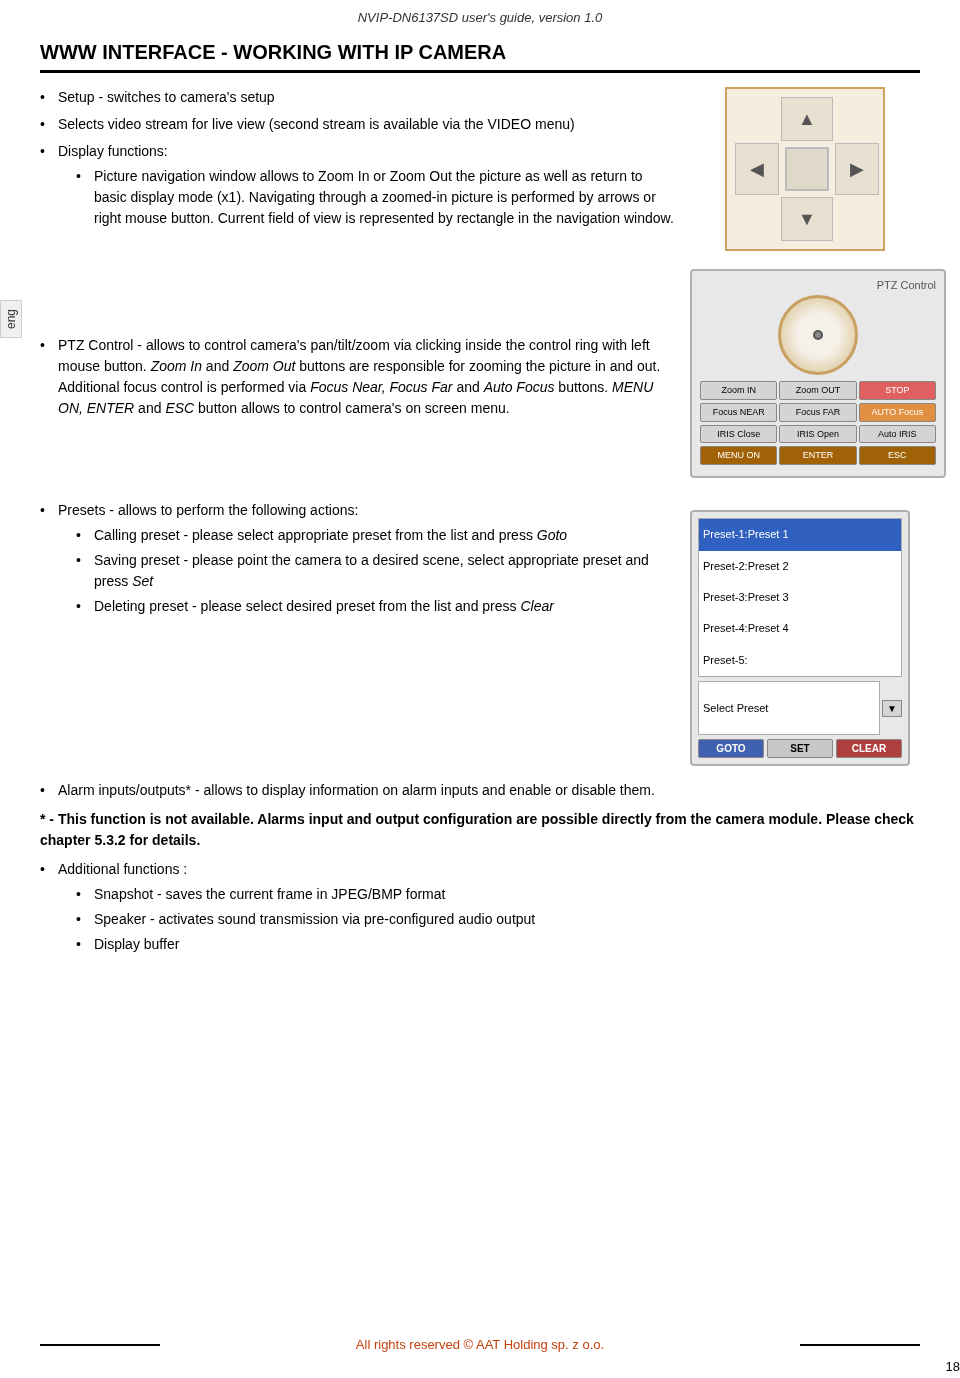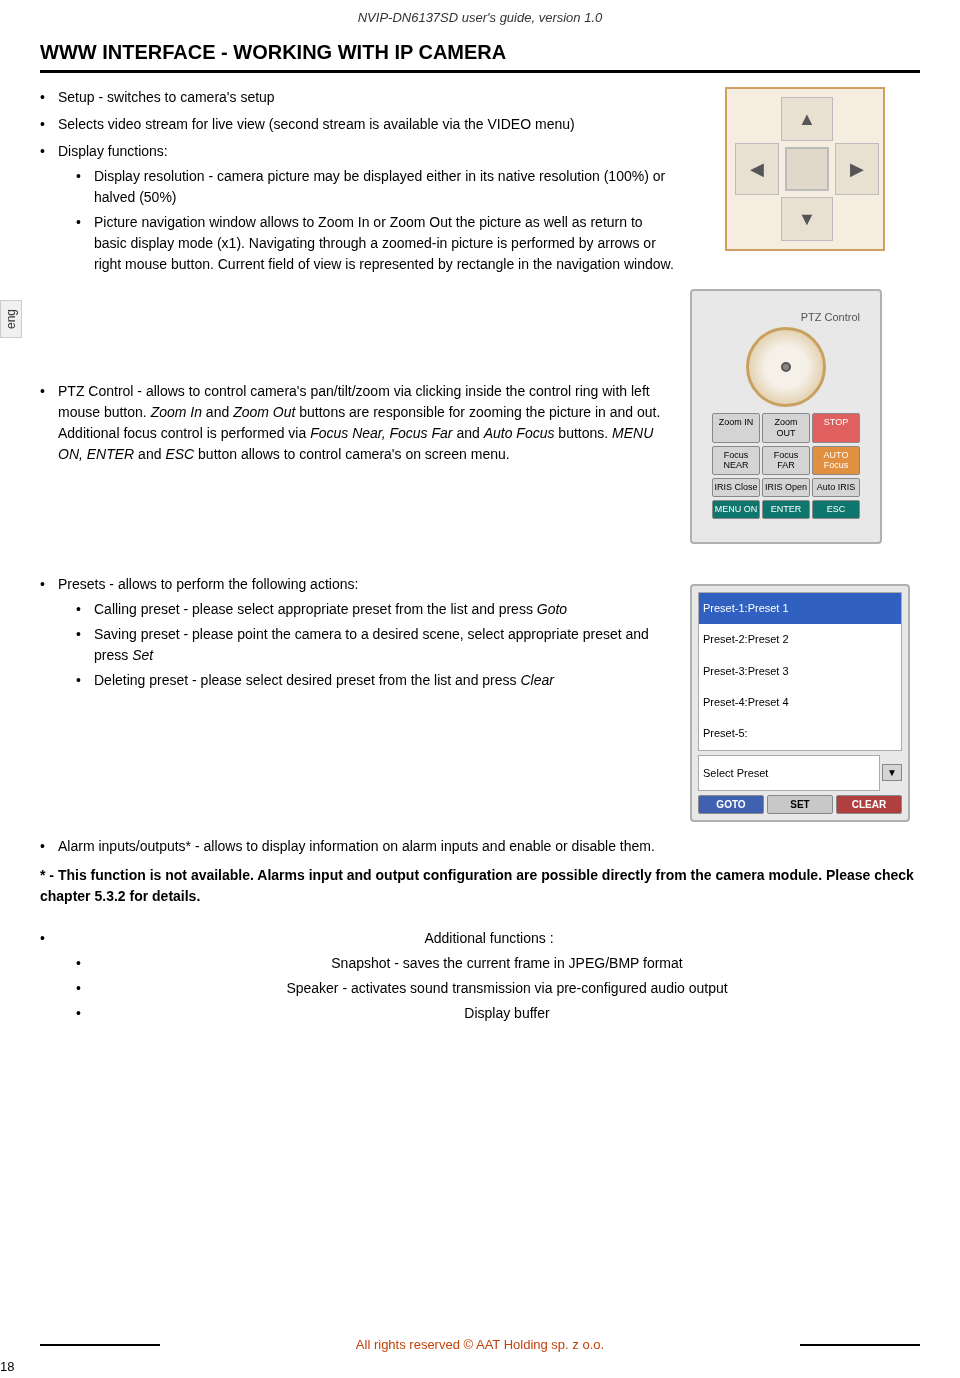--- a/index.html
+++ b/index.html
@@ -22,21 +22,21 @@
     .page-footer {
       text-align: center;
       font-size: 13px;
       padding: 8px 0;
       color: #c2410c;
       position: absolute;
       bottom: 18px;
       width: 100%;
     }
     .page-number {
-      text-align: left;
+      text-align: right;
       font-size: 13px;
       position: absolute;
       bottom: 4px;
       width: 100%;
       color: #000;
     }
     .footer-line-left {
       position: absolute;
       bottom: 32px;
       left: 40px;
@@ -122,24 +122,24 @@
       position: absolute;
       left: 0;
     }
     .italic { font-style: italic; }
     .bold { font-weight: bold; }
 
     
     .ptz-widget {
       border: 2px solid #b0b0b0;
       border-radius: 4px;
-      padding: 20px;
-      margin-bottom: 20px;
+      padding: 8px;
+      margin-bottom: 12px;
       background: #e8e8e8;
-      width: 192px;
+      width: 256px;
     }
     .ptz-label {
       font-size: 11px;
       text-align: right;
       color: #555;
       margin-bottom: 4px;
     }
     .ptz-ring-area {
       display: flex;
       justify-content: center;
@@ -174,21 +174,21 @@
       text-align: center;
       padding: 3px 1px;
       border: 1px solid #888;
       border-radius: 2px;
       background: #d4d4d4;
       cursor: pointer;
       line-height: 1.2;
     }
     .ptz-small-btn.red { background: #e06060; color: #fff; }
     .ptz-small-btn.orange { background: #e09040; color: #fff; }
-    .ptz-small-btn.dark { background: #0f766e; color: #fff; }
+    .ptz-small-btn.dark { background: #a16207; color: #fff; }
 
     
     .preset-widget {
       border: 2px solid #b0b0b0;
       border-radius: 4px;
       padding: 6px;
       background: #e8e8e8;
       width: 220px;
       margin-top: 10px;
     }
@@ -210,21 +210,21 @@
       display: flex;
       align-items: center;
       margin-bottom: 4px;
       gap: 2px;
     }
     .preset-select-box {
       flex: 1;
       background: #fff;
       border: 1px solid #aaa;
       font-size: 11px;
-      padding: 11px 4px;
+      padding: 20px 4px;
     }
     .preset-select-arrow {
       background: #d4d4d4;
       border: 1px solid #888;
       padding: 2px 4px;
       font-size: 10px;
     }
     .preset-action-row {
       display: flex;
       gap: 3px;
@@ -277,23 +277,20 @@
       <ul class="main-list">
         <li>
           <span>Setup - switches to camera's setup</span>
         </li>
         <li>
           <span>Selects video stream for live view (second stream is available via the VIDEO menu)</span>
         </li>
         <li>
           <span>Display functions:</span>
           <ul class="sub-list">
-            <li>
-              <span>Display resolution - camera picture may be displayed either in its native resolution (100%) or halved (50%)</span>
-            </li>
             <li>
               <span>Picture navigation window allows to Zoom In or Zoom Out the picture as well as return to basic display mode (x1). Navigating through a zoomed-in picture is performed by arrows or right mouse button. Current field of view is represented by rectangle in the navigation window.</span>
             </li>
           </ul>
         </li>
       </ul>
     </div>
 
     <div class="right-col">
 
@@ -415,21 +412,21 @@
       <li>
         <span>Alarm inputs/outputs* - allows to display information on alarm inputs and enable or disable them.</span>
       </li>
     </ul>
   </div>
 
   <div class="bold-note">
     <span>* - This function is not available. <span class="bold">Alarms input and output configuration are possible directly from the camera module. Please check chapter 5.3.2 for details.</span></span>
   </div>
 
-  <div style="margin-top:21px;text-align:center;">
+  <div style="margin-top:8px;">
     <ul class="main-list">
       <li>
         <span>Additional functions :</span>
         <ul class="sub-list">
           <li>
             <span>Snapshot - saves the current frame in JPEG/BMP format</span>
           </li>
           <li>
             <span>Speaker - activates sound transmission via pre-configured audio output</span>
           </li>

